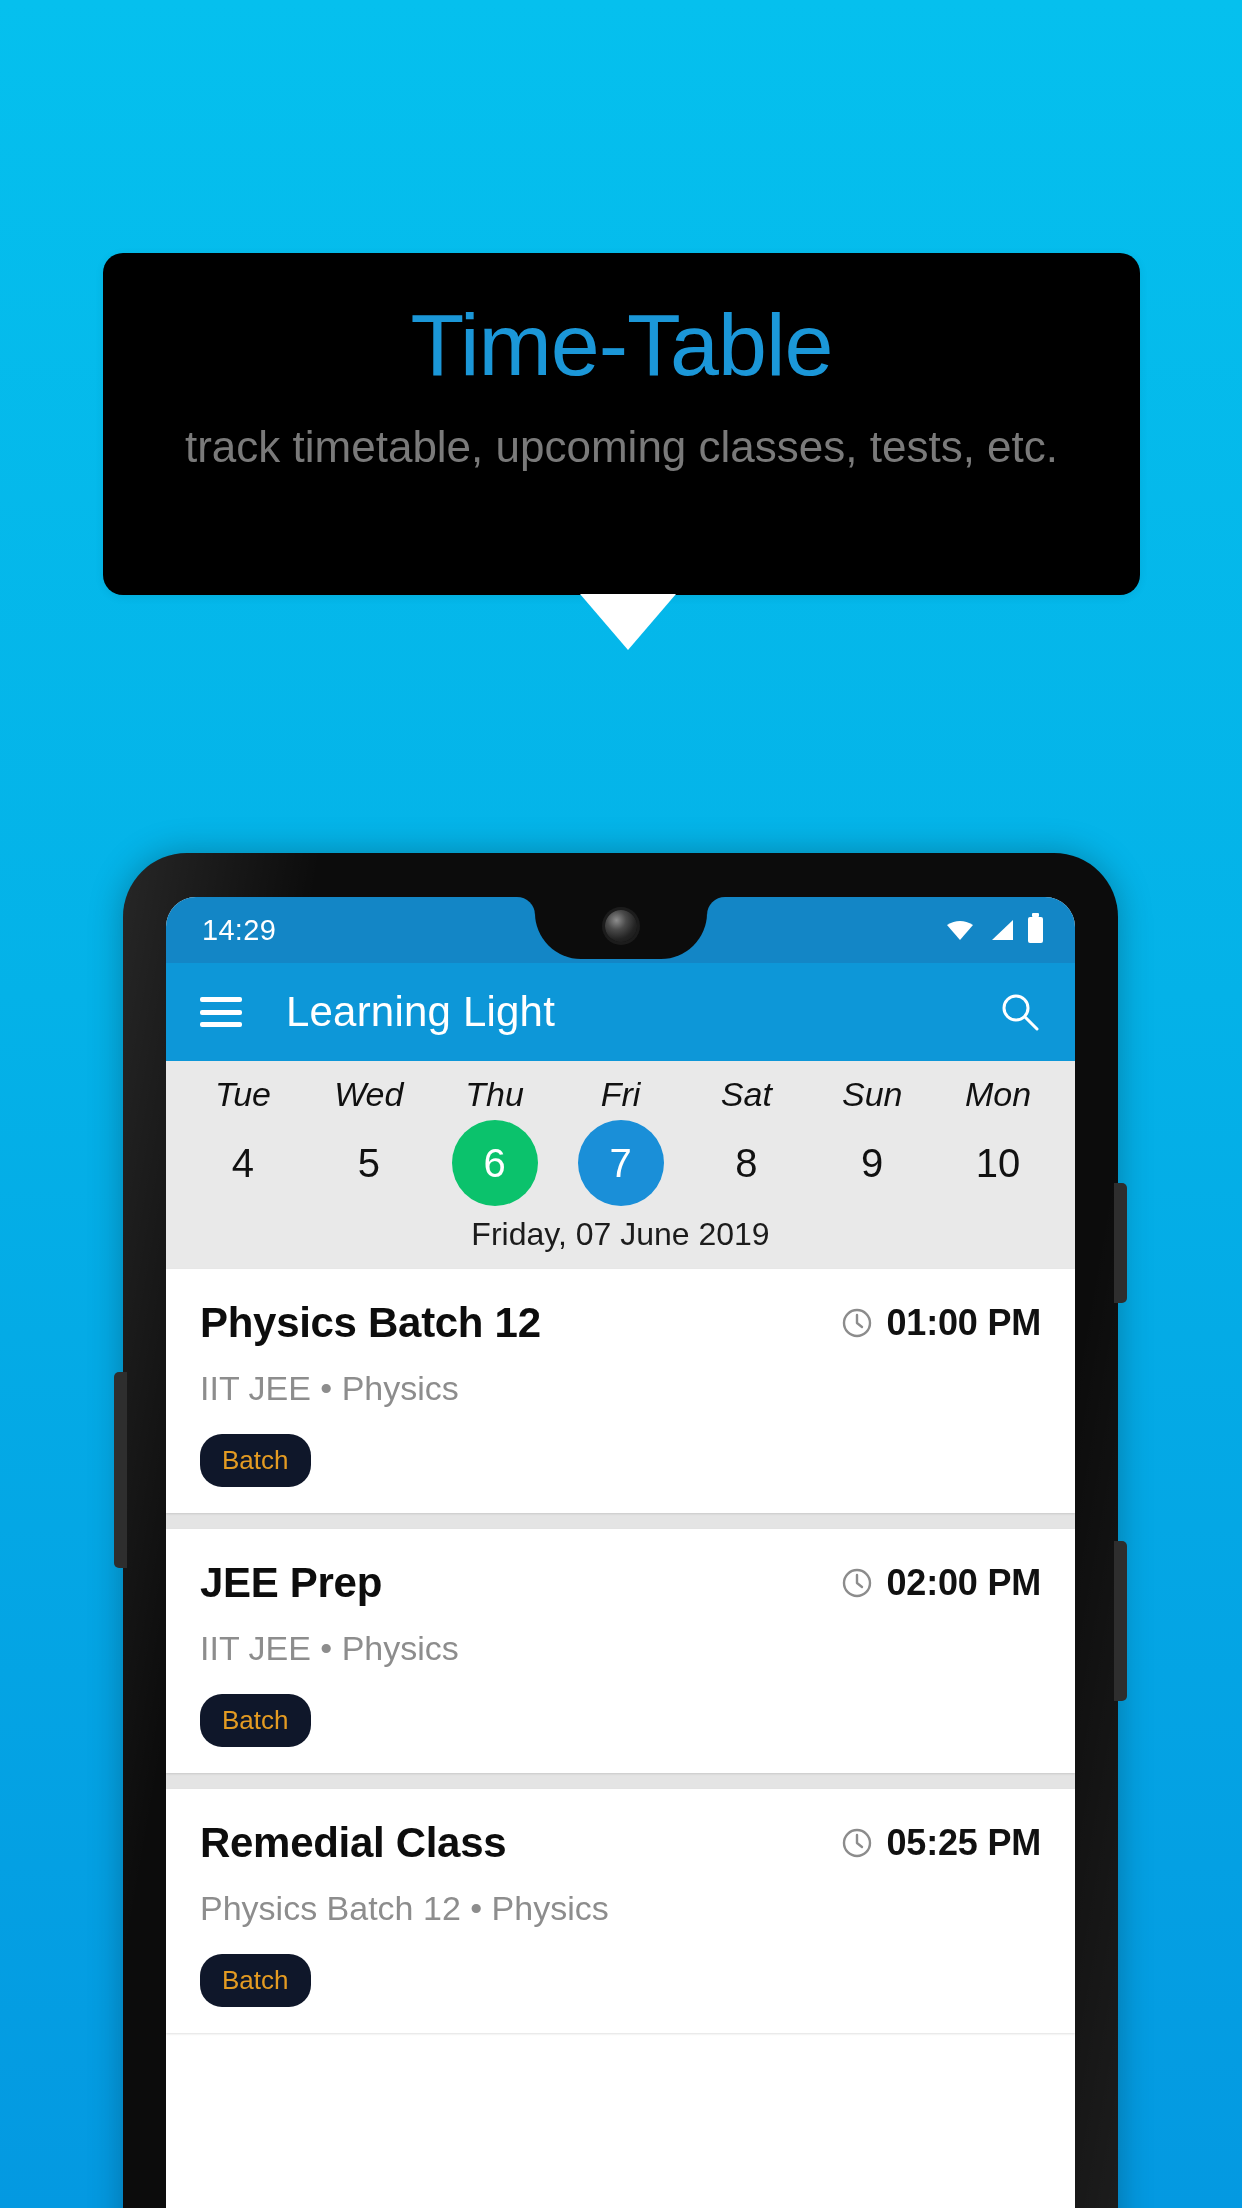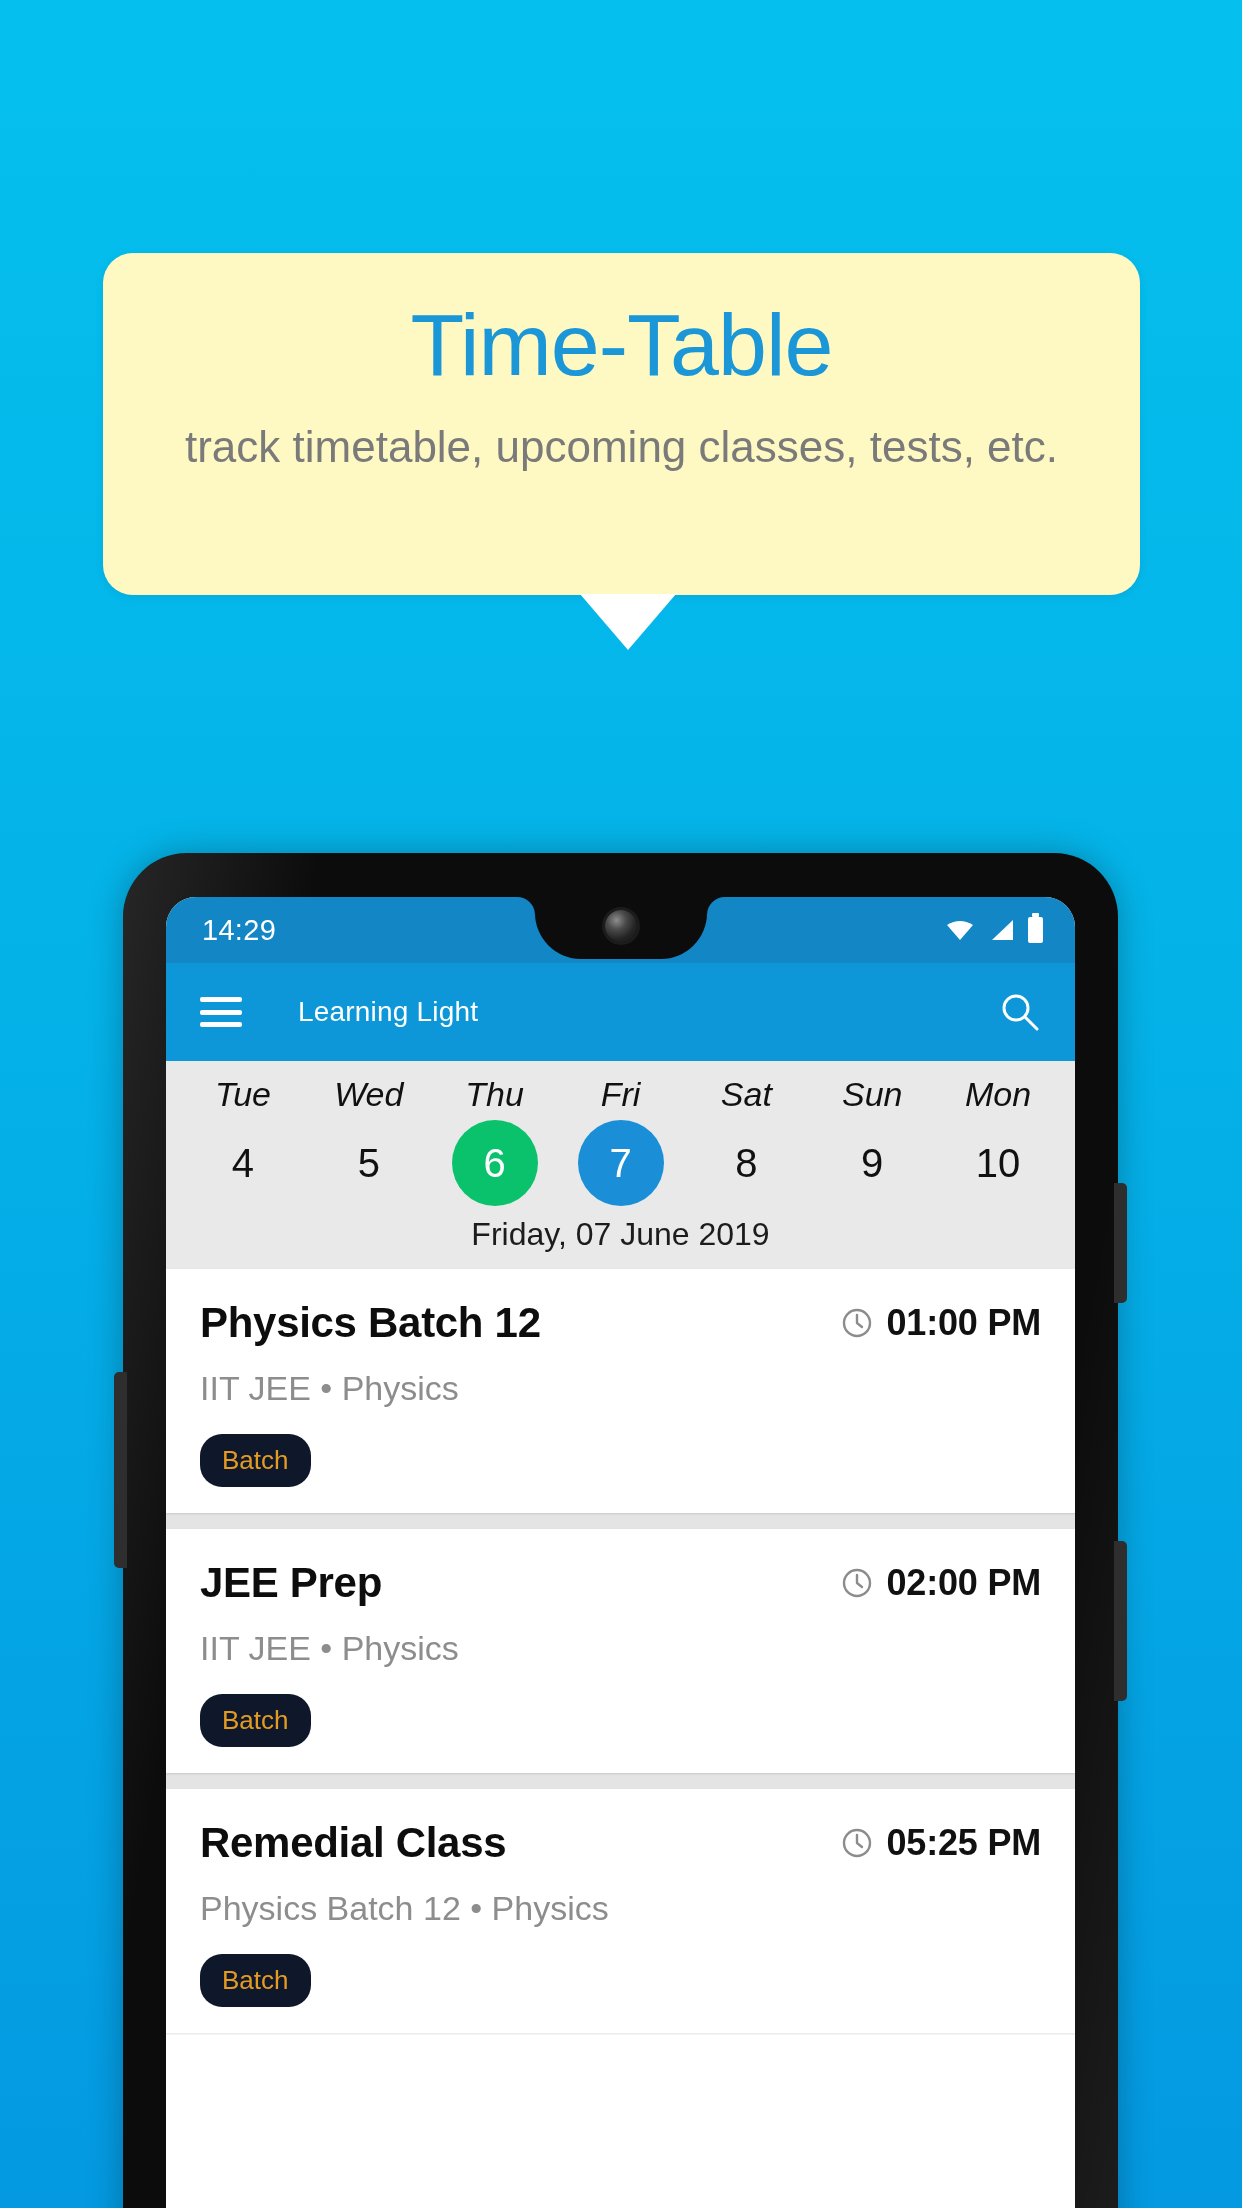--- a/index.html
+++ b/index.html
@@ -9,22 +9,22 @@
     background:linear-gradient(180deg,#05c0ee 0%, #04b2e8 45%, #0499e1 100%);
     overflow:hidden;
     position:relative;
   }
 
   
   #promo-bubble{
     position:absolute;
     left:103px; top:253px;
     width:1037px; height:342px;
-    background:#fef9c3;
-    border-radius:30px;
+    background:#000000;
+    border-radius:20px;
     box-shadow:0 2px 10px rgba(0,0,0,.07);
   }
   #promo-title{
     position:absolute; left:0; right:0; top:48px;
     text-align:center;
     font-size:88px;
     font-weight:400;
     letter-spacing:-1px;
     color:#1b97d8;
     line-height:1;
@@ -121,22 +121,22 @@
   
   #app-bar{
     height:98px;
     background:#0d97d8;
     display:flex; align-items:center;
     padding:0 34px;
   }
   #menu-icon{ width:42px; height:30px; display:flex; flex-direction:column; justify-content:space-between;}
   #menu-icon i{ display:block; height:5px; background:#fff; border-radius:2px;}
   #app-title{
-    margin-left:56px;
-    font-size:28px; color:#ffffff; font-weight:400; letter-spacing:.2px;
+    margin-left:44px;
+    font-size:42px; color:#ffffff; font-weight:400; letter-spacing:.2px;
   }
   #search-icon{ margin-left:auto; width:42px; height:42px; }
 
   
   #date-strip{ background:#e9e9e9; padding:14px 0 16px; }
   #day-row{ display:flex; padding:0 14px; }
   #day-row > div{ flex:1; text-align:center; font-size:34px; color:#111; font-weight:400;font-style:italic; }
   #num-row{ display:flex; padding:6px 14px 0; }
   #num-row > div{ flex:1; display:flex; justify-content:center; }
   .num-pill{

